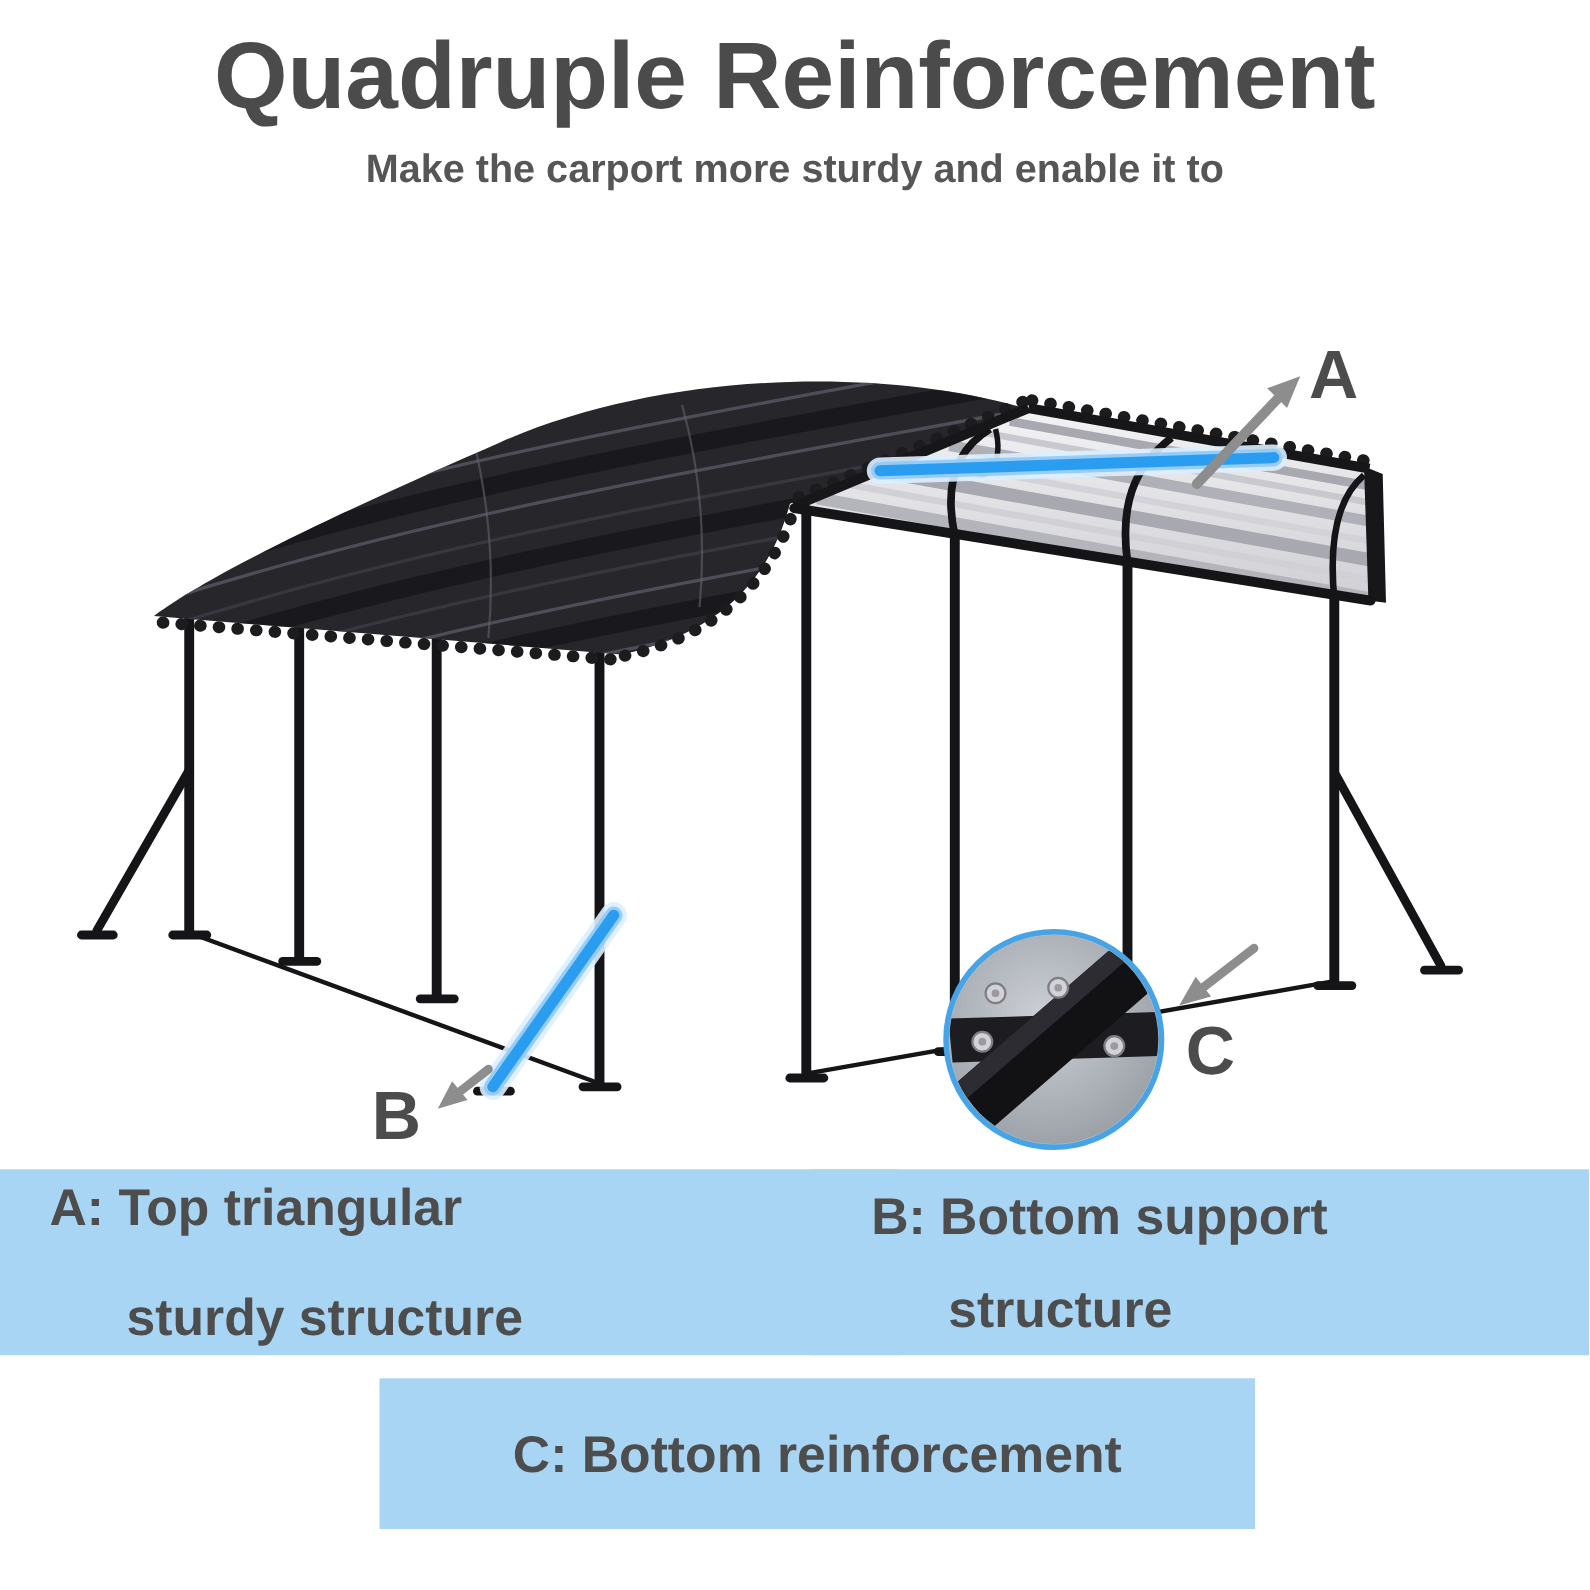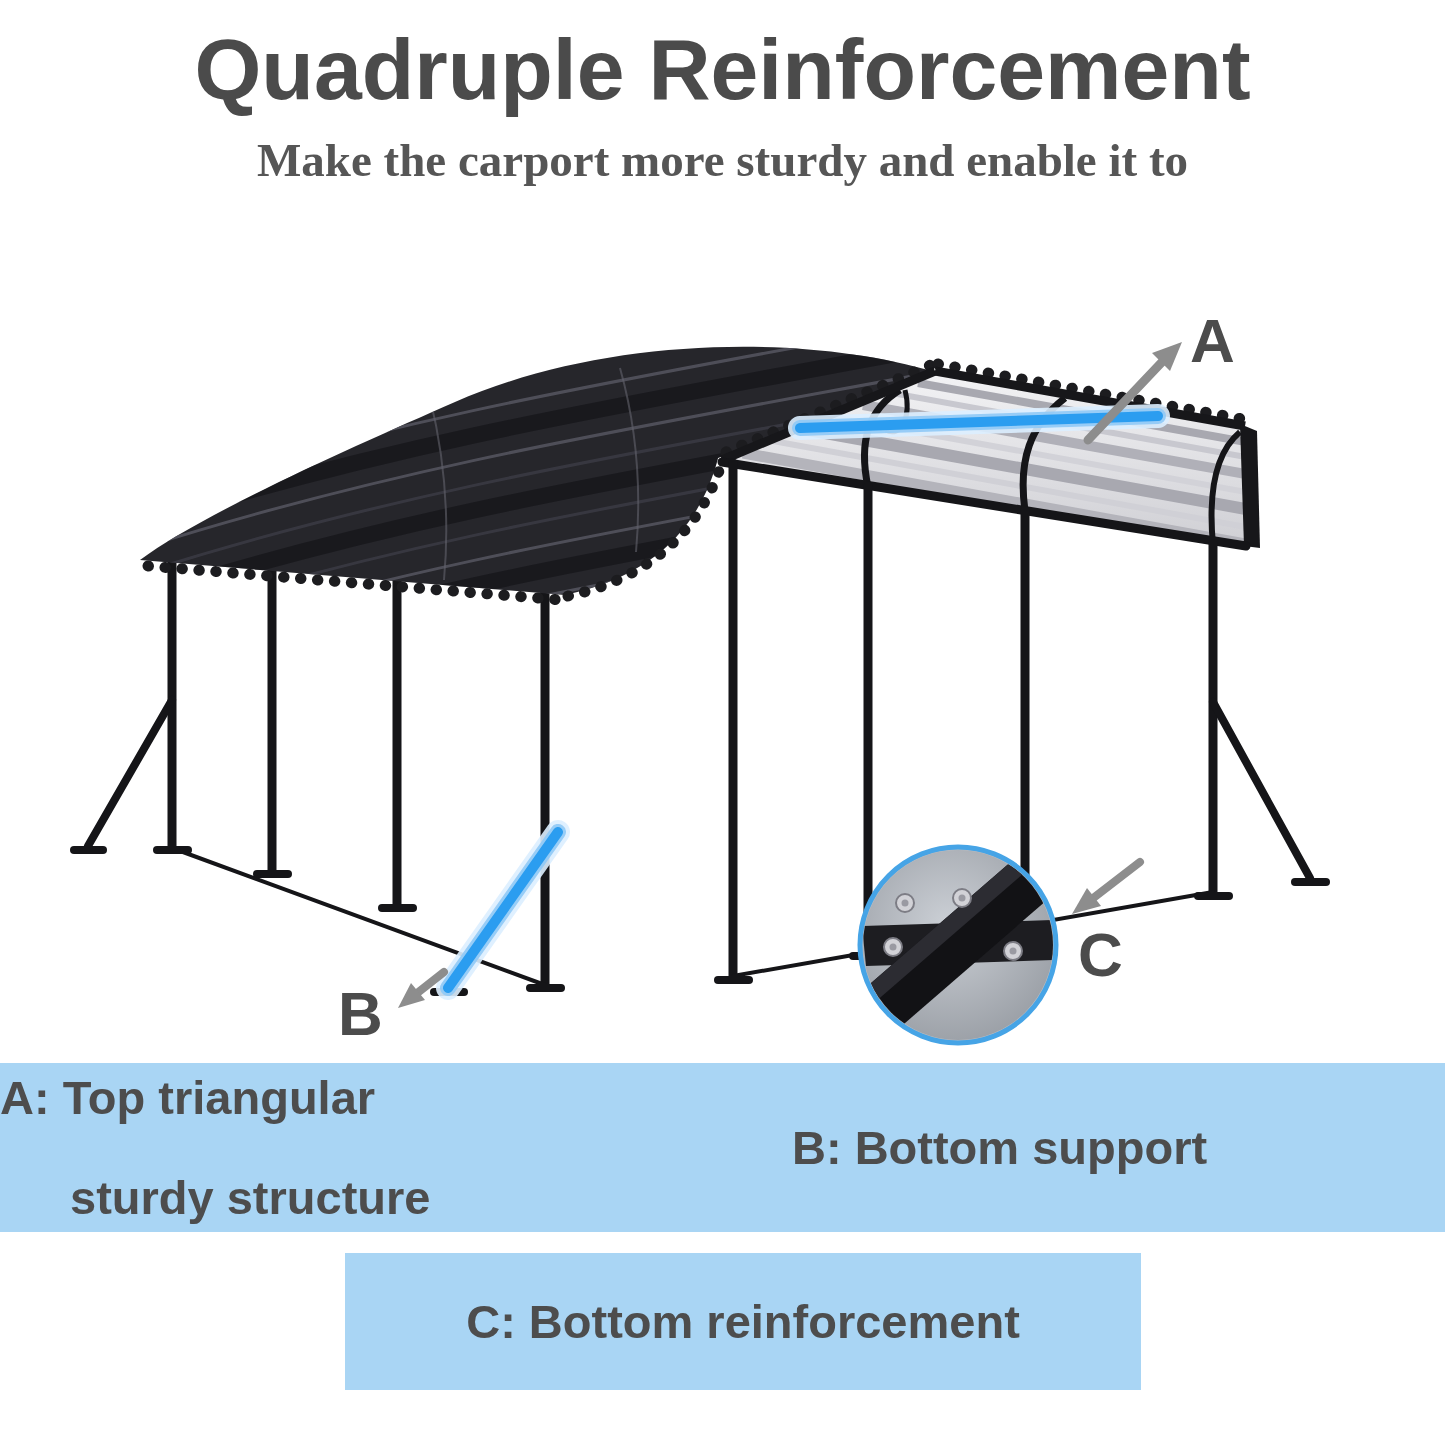--- a/index.html
+++ b/index.html
@@ -1,25 +1,25 @@
 <!DOCTYPE html>
 <html><head>
 <meta charset="utf-8">
 <style>
   html,body{margin:0;padding:0;background:#ffffff;}
   .page{position:relative;width:1445px;height:1445px;background:#ffffff;overflow:hidden;
         font-family:"Liberation Sans", sans-serif;border-radius:31px;}
   .header{position:absolute;top:0;left:0;width:100%;text-align:center;z-index:3;}
   .header h1{margin:20px 0 10px;font-size:86px;font-weight:bold;color:#4b4b4b;letter-spacing:0px;}
-  .subtitle p{margin:0;font-size:47px;font-weight:bold;color:#565656;line-height:1.35;font-family:Liberation Serif, serif;}
+  .subtitle p{margin:0;font-size:36px;font-weight:bold;color:#565656;line-height:1.35;}
   svg.diagram{position:absolute;left:0;top:0;width:1445px;height:1445px;z-index:1;}
   .callout{font-family:"Liberation Sans", sans-serif;font-size:62px;font-weight:bold;fill:#4c4c4c;}
   .legend-box{position:absolute;background:#a9d5f4;color:#4d4d4d;font-weight:bold;font-size:47px;
         display:flex;flex-direction:column;justify-content:center;line-height:1.3;box-sizing:border-box;z-index:2;}
-  .box-a{left:0;top:1063px;width:816px;height:169px;gap:38px;}
+  .box-a{left:0;top:1063px;width:816px;height:169px;padding-left:45px;gap:38px;}
   .box-b{left:737px;top:1063px;width:708px;height:169px;padding-left:55px;gap:23px;}
   .box-c{left:345px;top:1253px;width:796px;height:137px;align-items:center;}
   .line-indent{margin-left:70px;}
 </style>
 </head>
 <body>
 
 <div class="page">
 
   <div class="header">
@@ -179,18 +179,19 @@
       </g>
     </g>
   </svg>
 
   <div class="legend-box box-a">
     <span>A: Top triangular</span>
     <span class="line-indent">sturdy structure</span>
   </div>
   <div class="legend-box box-b">
     <span>B: Bottom support</span>
+    <span class="line-indent">structure</span>
   </div>
   <div class="legend-box box-c">
     <span>C: Bottom reinforcement</span>
   </div>
 
 </div>
 
 </body></html>

